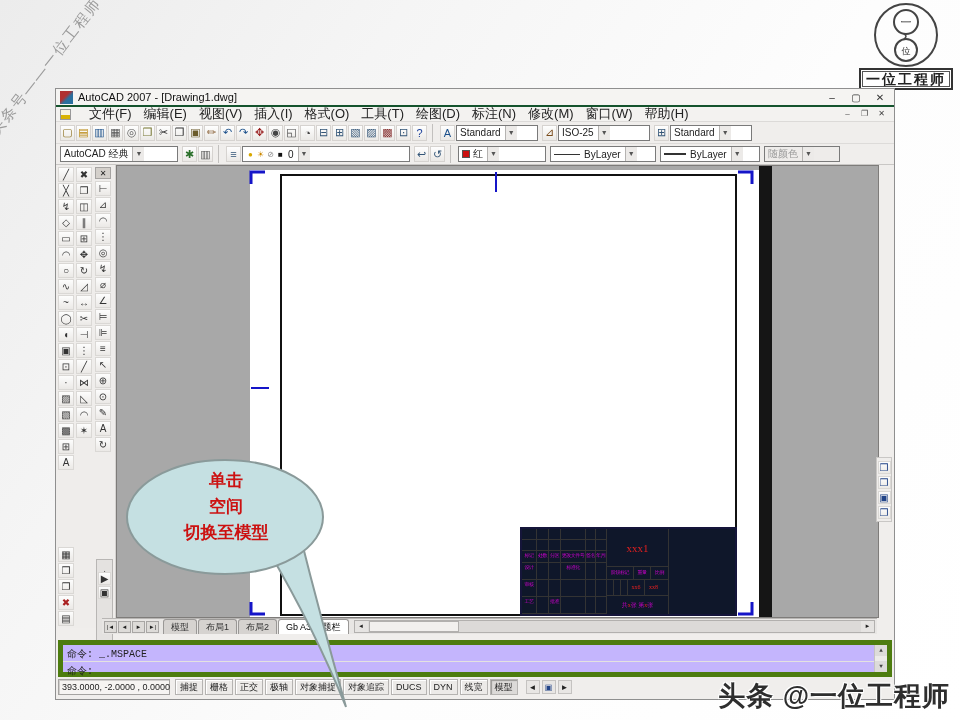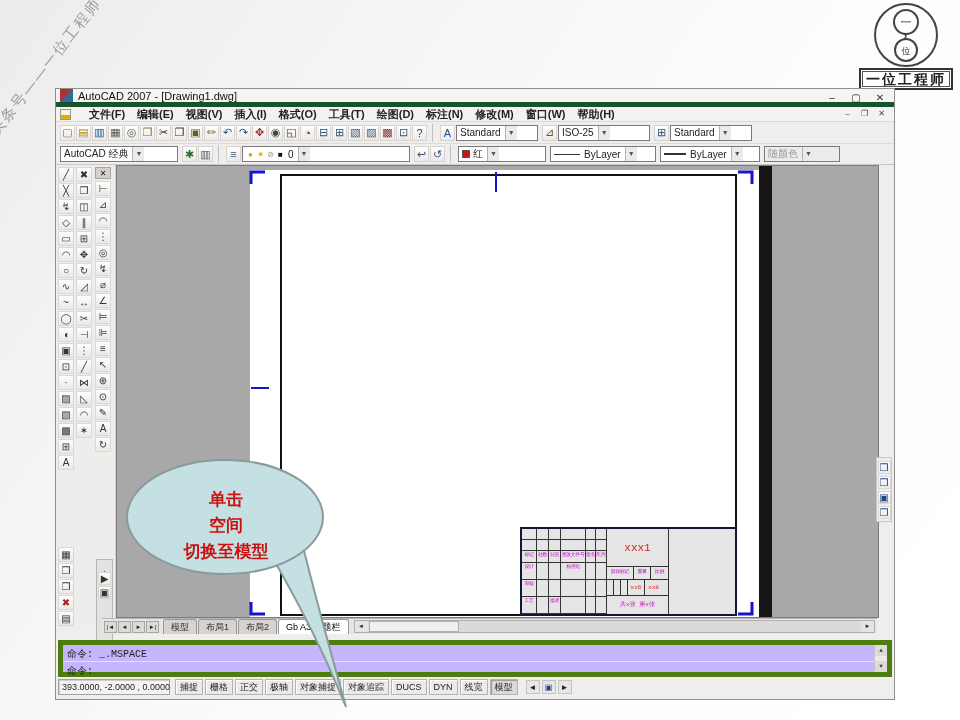--- a/index.html
+++ b/index.html
@@ -16,29 +16,29 @@
   .logo-box { position:absolute; left:3px; right:3px; bottom:0; height:22px; border:2px solid #333;
     box-shadow:inset 0 0 0 1px #fff, inset 0 0 0 2px #555; font-size:14px; font-weight:bold;
     color:#222; line-height:18px; letter-spacing:2px; background:#fff; }
   .brand { position:absolute; right:10px; bottom:6px; font-size:27px; font-weight:bold; color:#2e2e2e;
     text-shadow:-1px -1px 0 #fff,1px -1px 0 #fff,-1px 1px 0 #fff,1px 1px 0 #fff; z-index:40; letter-spacing:1px; }
 
   
   .acad { position:absolute; left:55px; top:88px; width:840px; height:612px;
     background:#f0eeec; border:1px solid #8f8f8f; font-size:11px; color:#222; z-index:2; }
   .titlebar { position:absolute; left:0; top:0; right:0; height:18px; background:#f5f4f2;
-    display:flex; align-items:center; padding-left:4px; border-bottom:5px solid #14532d; }
+    display:flex; align-items:center; padding-left:4px; border-bottom:2px solid #14532d; }
   .appicon { width:13px; height:13px; background:linear-gradient(135deg,#b03030 40%,#2a6f9e 60%); margin-right:5px; }
   .titletext { font-size:11px; color:#111; }
   .wctrl { position:absolute; top:0; right:2px; height:18px; display:flex; }
   .wctrl span { width:24px; text-align:center; line-height:17px; font-size:10px; color:#333; }
   .menubar { position:absolute; left:0; top:18px; right:0; height:15px; background:#f3f2f0;
     display:flex; align-items:center; border-bottom:1px solid #dcdad8; }
   .fileicon { width:11px; height:11px; margin:0 6px 0 4px; background:linear-gradient(180deg,#f7f3e0 55%,#d9b300 55%); border:1px solid #999; }
-  .menubar [data-name^="menu-"] { padding:0 6px; font-size:11px;font-weight:bold; }
+  .menubar [data-name^="menu-"] { padding:0 6px; font-size:13px; }
   .mdictrl { margin-left:auto; display:flex; margin-right:4px; }
   .mdictrl span { width:17px; text-align:center; font-size:8px; color:#444; line-height:14px; }
 
   .toolrow1 { position:absolute; left:0; top:33px; right:0; height:22px; border-bottom:1px solid #dddbd9; display:flex; align-items:center; padding-left:4px; }
   .toolrow2 { position:absolute; left:0; top:55px; right:0; height:21px; border-bottom:1px solid #c9c7c5; display:flex; align-items:center; padding-left:4px; }
   .tstrip { display:flex; align-items:center; }
   .tbtn { width:15px; height:16px; display:inline-flex; align-items:center; justify-content:center;
     font-size:11px; background:linear-gradient(#fefefe,#ebe9e6); border:1px solid #d6d3d0; margin-right:1px; }
   .sep { width:4px; height:18px; border-left:1px solid #c2c0be; margin:0 4px; }
   .combo { display:inline-flex; align-items:center; background:#fff; border:1px solid #7a7a7a;
@@ -64,22 +64,22 @@
   .vstrip .dicon { width:13px; height:13px; }
 
   
   .canvas { position:absolute; left:60px; top:76px; width:763px; height:453px; background:#a8a8a8; overflow:hidden; border:1px solid #7e7c7a; }
   .paper { position:absolute; left:133px; top:4px; width:509px; height:449px; background:#ffffff; }
   .blackbar { position:absolute; left:642px; top:0; width:13px; height:453px; background:#151515; }
   .frame { position:absolute; left:163px; top:8px; width:457px; height:442px; border:2px solid #111; }
   .marks { position:absolute; left:0; top:0; pointer-events:none; }
 
   
-  .tblock { position:absolute; left:403px; top:361px; width:217px; height:89px; background:#e5e5e5;
-    border:2px solid #15153a; display:flex; font-family:Liberation Mono, monospace; }
+  .tblock { position:absolute; left:403px; top:361px; width:217px; height:89px; background:#0f172a;
+    border:2px solid #15153a; display:flex; font-family:Liberation Serif, serif; }
   .tb-left { width:85px; display:flex; flex-direction:column; }
   .tb-row { display:flex; flex:0 0 auto; }
   .tb-row:nth-child(1),.tb-row:nth-child(2){ height:11px; }
   .tb-row:nth-child(3){ height:12px; }
   .tb-row:nth-child(4),.tb-row:nth-child(5){ height:17px; }
   .tb-row:nth-child(6){ height:17px; }
   .tb-cell { border-right:1px solid #333; border-bottom:1px solid #333; overflow:hidden;
     font-size:5px; color:#cc00cc; text-align:center; line-height:1.9; white-space:nowrap; letter-spacing:-0.5px; }
   .tb-row .tb-cell:nth-child(1){width:15px;} .tb-row .tb-cell:nth-child(2){width:12px;}
   .tb-row .tb-cell:nth-child(3){width:12px;} .tb-row .tb-cell:nth-child(4){width:25px;}
@@ -134,21 +134,21 @@
   .statusbtns { display:flex; }
   .statusbtns span { font-size:9px; line-height:14px; padding:0 4px; margin-right:2px; background:#eceae8;
     border:1px solid #b5b3b1; box-shadow:1px 1px 0 #fff inset; color:#222; white-space:nowrap; }
   .statusbtns span.pressed { background:#dcdad8; box-shadow:inset 1px 1px 1px #9a9896; }
   .tray { display:flex; margin-left:6px; }
   .tray span { width:14px; height:14px; font-size:8px; line-height:13px; text-align:center; border:1px solid #c5c3c1; background:#e8e6e4; margin-right:2px; }
 
   
   .callout-svg { position:absolute; left:120px; top:455px; z-index:30; }
   .callout-text { position:absolute; left:128px; top:468px; width:196px; z-index:31; text-align:center;
-    color:#cc1111; font-size:17px; font-weight:bold; line-height:26px;margin-top:19px; }
+    color:#cc1111; font-size:17px; font-weight:bold; line-height:26px; }
 </style>
 </head>
 <body>
 
 <div class="slide" data-name="slide">
 
   <div class="watermark" data-name="watermark-text">头条号——一位工程师</div>
 
   <div class="logo" data-name="brand-logo">
     <svg width="100" height="66" viewBox="0 0 100 66" data-name="logo-circles-icon">
@@ -519,13 +519,14 @@
   <svg class="callout-svg" width="250" height="258" data-name="callout-bubble">
     <path d="M148 95 Q195 175 226 252 Q200 160 180 80 Z" fill="#c5e0e2" stroke="#8a9a9a" stroke-width="2"></path>
     <ellipse cx="105" cy="62" rx="98" ry="57" fill="#c5e0e2" stroke="#8a9a9a" stroke-width="2"></ellipse>
   </svg>
   <div class="callout-text" data-name="callout-label">
     <div>单击</div>
     <div>空间</div>
     <div>切换至模型</div>
   </div>
 
+  <div class="brand" data-name="brand-watermark">头条 @一位工程师</div>
 </div>
 
 </body></html>

